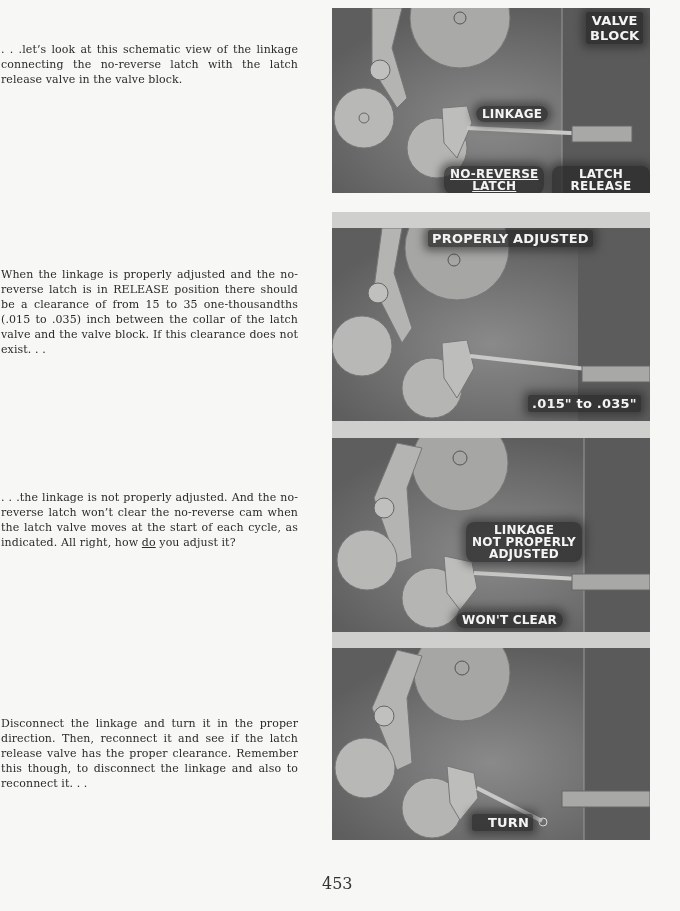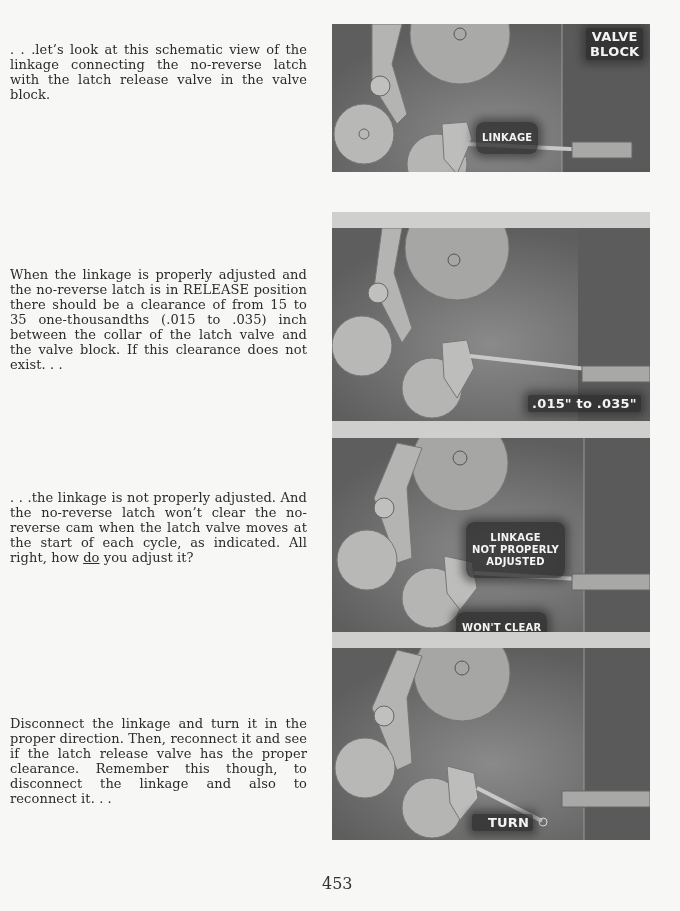--- a/index.html
+++ b/index.html
@@ -3,50 +3,50 @@
 <meta charset="utf-8">
 <style>
   html, body { margin: 0; padding: 0; }
   body {
     width: 680px; height: 911px; position: relative; overflow: hidden;
     background: #f7f7f5;
     font-family: "DejaVu Serif", "Liberation Serif", serif;
     color: #2a2a2a;
   }
   .para {
-    position: absolute; left: 10px; width: 297px;
-    font-size: 13px; line-height: 15px;
+    position: absolute; left: 1px; width: 297px;
+    font-size: 11px; line-height: 15px;
     text-align: justify; letter-spacing: 0.1px;
     color: #2b2b2b;
   }
   .para u { text-decoration: underline; }
   #p1 { top: 42px; }
   #p2 { top: 267px; }
   #p3 { top: 490px; }
   #p4 { top: 716px; }
 
   .panel {
     position: absolute; left: 332px; width: 318px;
     background: #6c6c6c; overflow: hidden;
   }
-  #panel1 { top: 24px; height: 148px; }
+  #panel1 { top: 8px; height: 185px; }
   #panel2 { top: 228px; height: 193px; }
   #panel3 { top: 438px; height: 194px; }
   #panel4 { top: 648px; height: 192px; }
   .gap {
     position: absolute; left: 332px; width: 318px; background: #cfcfcd;
   }
   .panel svg { position: absolute; left: 0; top: 0; }
 
   .lbl {
     position: absolute; color: #f4f4f4;
     font-family: "DejaVu Sans", "Liberation Sans", sans-serif;
-    font-weight: bold; font-size: 10px; line-height: 12px;
+    font-weight: bold; font-size: 12px; line-height: 12px;
     text-align: center; letter-spacing: 0.2px;
-    padding: 10px 6px; border-radius: 8px;
+    padding: 2px 6px; border-radius: 8px;
     background: rgba(40,40,40,0.75);
     box-shadow: 0 0 8px 4px rgba(40,40,40,0.6);
     white-space: pre-line;
   }
   .lbl.big { font-size: 13px; line-height: 15px; padding: 1px 4px; border-radius: 2px; }
 
   #page-number {
     position: absolute; top: 874px; left: 322px;
     font-size: 16px; color: #333;
   }
@@ -101,20 +101,21 @@
     <circle cx="125" cy="20" r="52" fill="#a6a6a4" stroke="#777"></circle>
     <circle cx="122" cy="32" r="6" fill="none" stroke="#555"></circle>
     <path d="M50,0 L70,0 L62,45 L80,100 L70,115 L42,60 Z" fill="#b4b4b2" stroke="#777"></path>
     <circle cx="46" cy="65" r="10" fill="#c0c0be" stroke="#666"></circle>
     <circle cx="30" cy="118" r="30" fill="#b8b8b6" stroke="#777"></circle>
     <circle cx="100" cy="160" r="30" fill="#b5b5b3" stroke="#777"></circle>
     <path d="M110,115 L135,112 L142,140 L125,170 L112,150 Z" fill="#bdbdbb" stroke="#777"></path>
     <line x1="138" y1="128" x2="318" y2="148" stroke="#c8c8c6" stroke-width="4"></line>
     <rect x="250" y="138" width="68" height="16" fill="#a8a8a6" stroke="#666"></rect>
   </svg>
+  <div class="lbl big" style="left:96px;top:2px;">PROPERLY ADJUSTED</div>
   <div class="lbl big" style="left:196px;top:167px;">.015" to .035"</div>
 </div>
 
 <div class="panel" id="panel3">
   <svg width="318" height="194">
     <rect width="318" height="194" fill="url(#g1)"></rect>
     <rect x="252" y="0" width="66" height="194" fill="#5a5a5a"></rect>
     <line x1="252" y1="0" x2="252" y2="194" stroke="#9a9a9a"></line>
     <circle cx="128" cy="25" r="48" fill="#a6a6a4" stroke="#777"></circle>
     <circle cx="128" cy="20" r="7" fill="none" stroke="#555"></circle>

